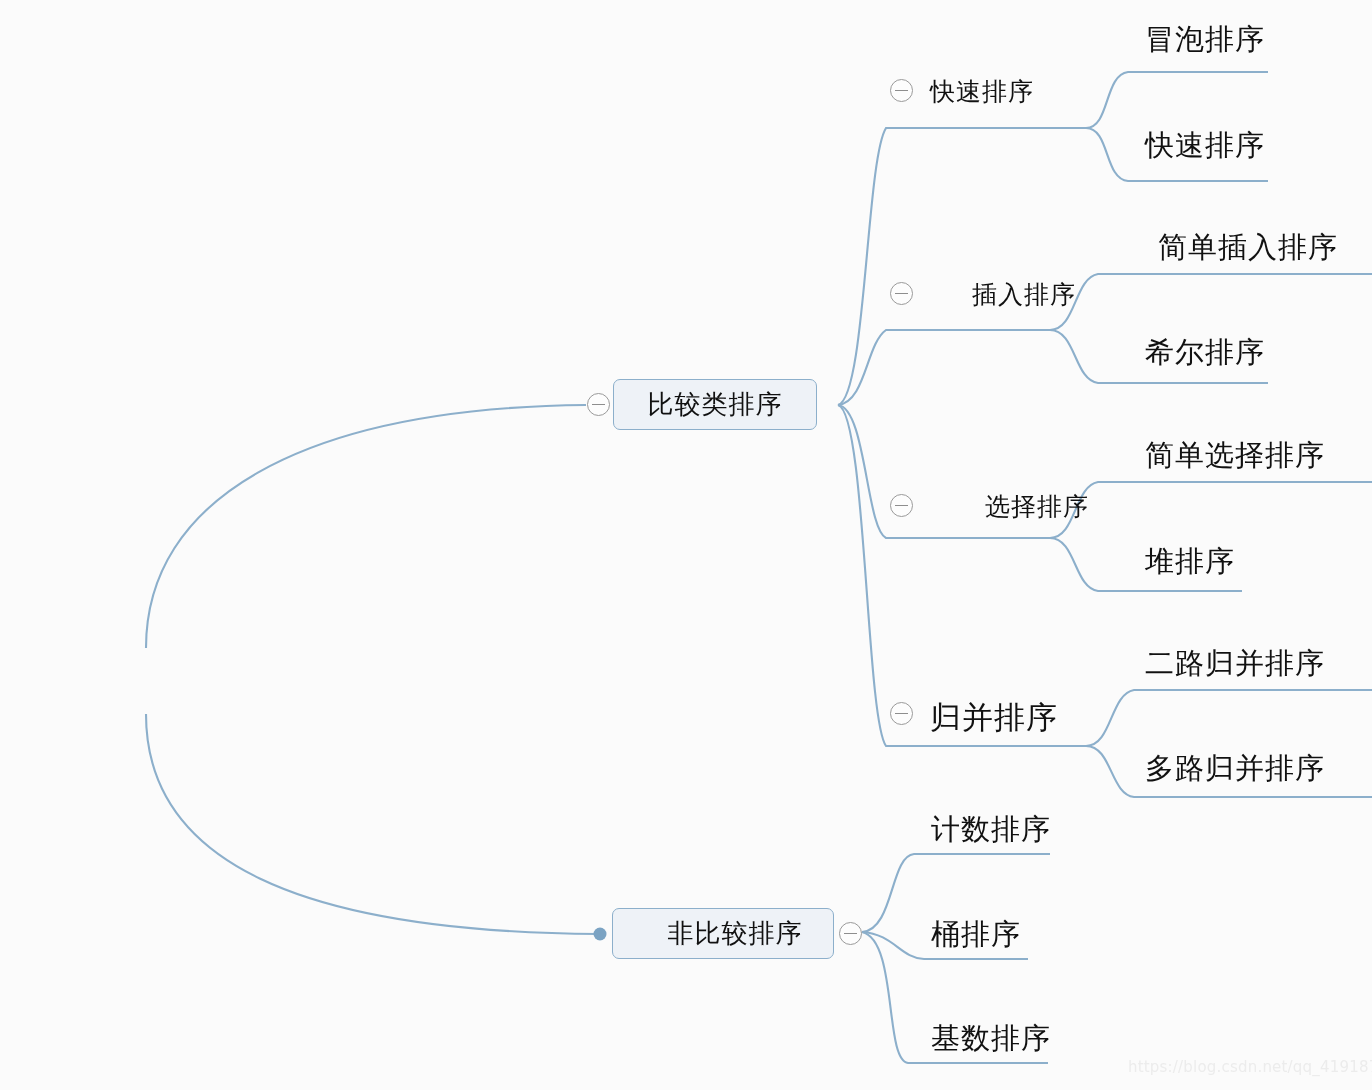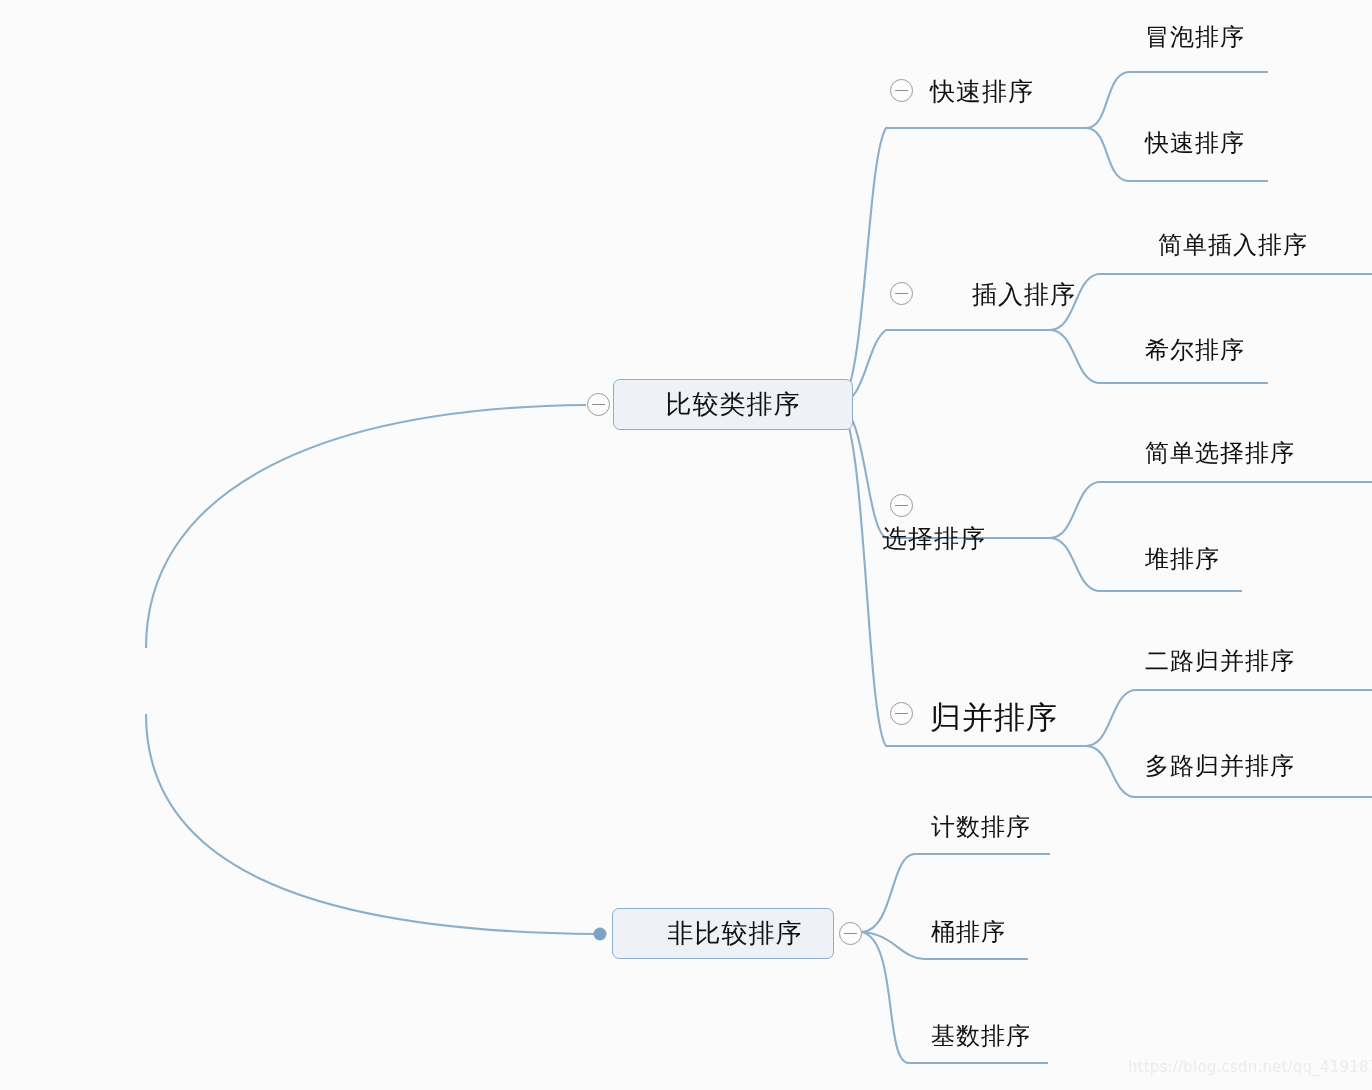--- a/index.html
+++ b/index.html
@@ -48,21 +48,21 @@
     color: #111111;
     font-size: 26px;
     letter-spacing: 1px;
   }
 
   
   .leaf-label, .mid-label {
     position: absolute;
     white-space: nowrap;
     color: #111111;
-    font-size: 24px;
+    font-size: 29px;
     letter-spacing: 1px;
     line-height: 1;
   }
 
   
   .toggle {
     position: absolute;
     width: 23px;
     height: 23px;
     box-sizing: border-box;
@@ -124,41 +124,41 @@
       <path d="M862,932 C894,930 890,856 914,854 L1050,854"></path>
       <path d="M862,932 C894,934 900,958 924,959 L1028,959"></path>
       <path d="M862,932 C898,940 884,1060 908,1063 L1048,1063"></path>
     </g>
 
     <circle cx="600" cy="934" r="6.5" fill="#7ba3c3"></circle>
   </svg>
 
 
   <div class="toggle" style="left:587px; top:393px;"></div>
-  <div class="node-box branch-box" style="left:613px; top:379px; width:240px; height:51px;">
+  <div class="node-box branch-box" style="left:613px; top:379px; width:204px; height:51px;">
     <span>比较类排序</span>
   </div>
 
   <div class="node-box branch-box" style="left:612px; top:908px; width:222px; height:51px;padding-left:24px;">
     <span>非比较排序</span>
   </div>
   <div class="toggle" style="left:839px; top:922px;"></div>
 
   <div class="toggle" style="left:890px; top:79px;"></div>
   <div class="mid-label" style="left:930px; top:79px; font-size:25px;">
     <span>快速排序</span>
   </div>
 
   <div class="toggle" style="left:890px; top:282px;"></div>
   <div class="mid-label" style="left:930px; top:282px; font-size:25px;margin-left:42px;">
     <span>插入排序</span>
   </div>
 
   <div class="toggle" style="left:890px; top:494px;"></div>
-  <div class="mid-label" style="left:882px; top:494px; font-size:25px;margin-top:32px;">
+  <div class="mid-label" style="left:985px; top:494px; font-size:25px;">
     <span>选择排序</span>
   </div>
 
   <div class="toggle" style="left:890px; top:702px;"></div>
   <div class="mid-label" style="left:930px; top:702px; font-size:31px;">
     <span>归并排序</span>
   </div>
 
   <div class="leaf-label" style="left:1145px; top:25px;">
     <span>冒泡排序</span>

